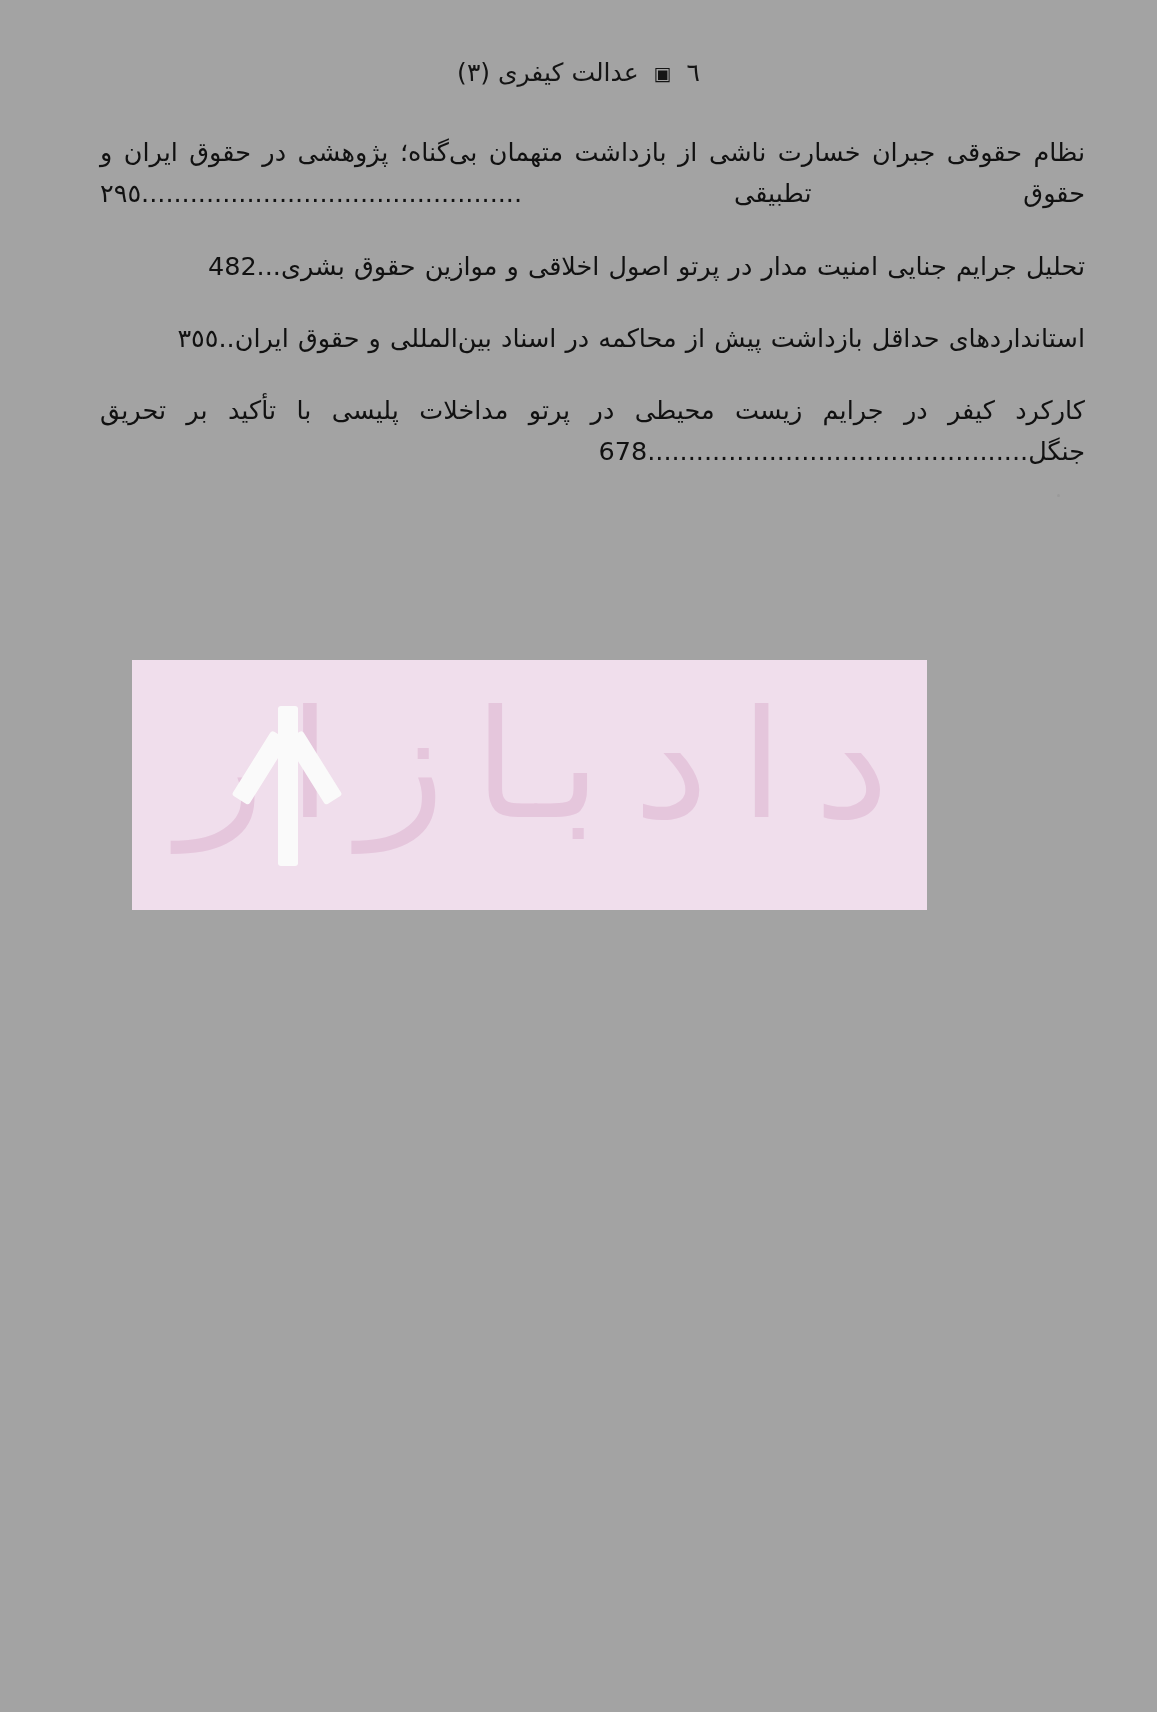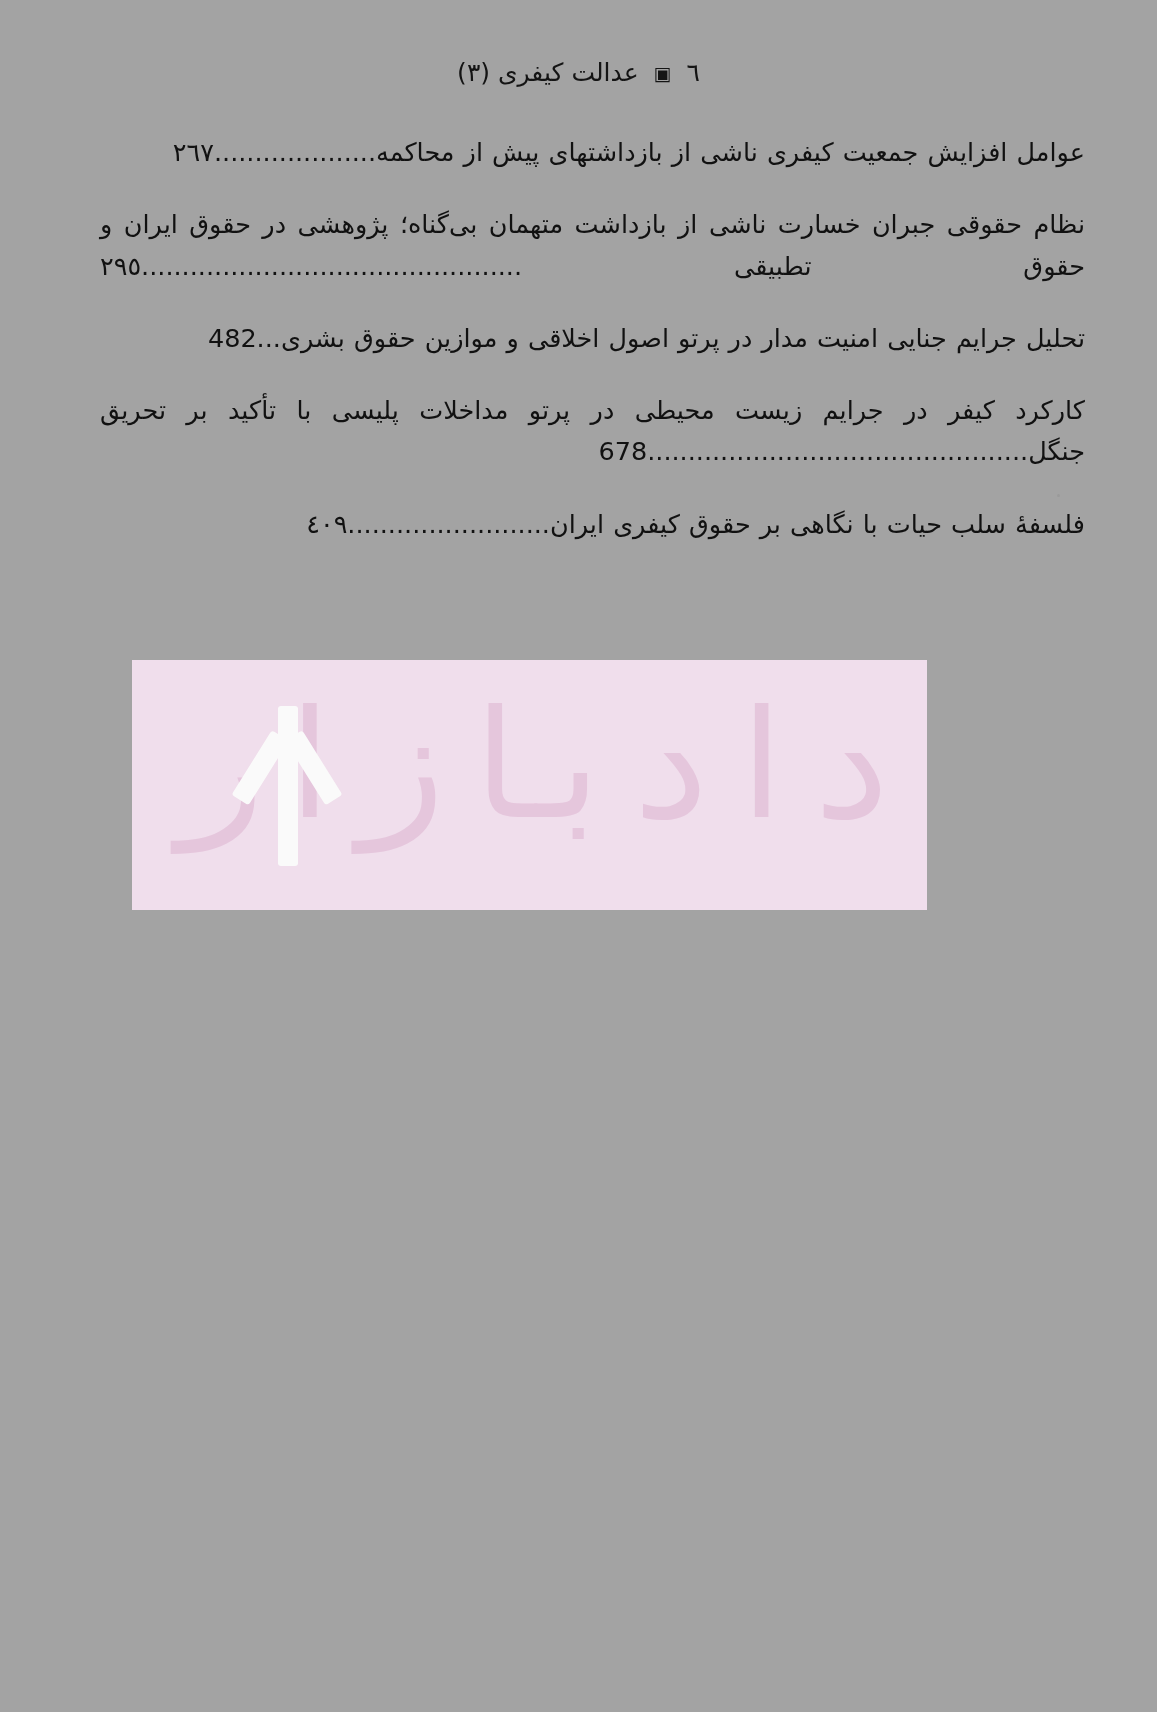--- a/index.html
+++ b/index.html
@@ -160,35 +160,32 @@
     <div class="wm-text">دادبازار</div>
     <div class="wm-mark">
       <div class="stem"></div>
       <div class="armL"></div>
       <div class="armR"></div>
     </div>
   </div>
 
   <div class="toc">
 
-    <div class="toc-entry">
-      <span>عوامل افزایش جمعیت کیفری ناشی از بازداشتهای پیش از محاکمه</span><span class="leader">....................</span><span class="pg">٢٦٧</span>
-    </div>
 
     <div class="toc-entry justified">
       <span>نظام حقوقی جبران خسارت ناشی از بازداشت متهمان بی‌گناه؛ پژوهشی در حقوق ایران و حقوق تطبیقی</span><span class="leader"> ...............................................</span><span class="pg">٢٩٥</span>
     </div>
 
     <div class="toc-entry">
       <span>تحلیل جرایم جنایی امنیت مدار در پرتو اصول اخلاقی و موازین حقوق بشری</span><span class="leader">...</span><span class="pg">482</span>
     </div>
 
+    <div class="toc-entry">
+      <span>استانداردهای حداقل بازداشت پیش از محاکمه در اسناد بین‌المللی و حقوق ایران</span><span class="leader">..</span><span class="pg">٣٥٥</span>
+    </div>
 
     <div class="toc-entry justified">
       <span>کارکرد کیفر در جرایم زیست محیطی در پرتو مداخلات پلیسی با تأکید بر تحریق جنگل</span><span class="leader">...............................................</span><span class="pg">678</span>
     </div>
 
-    <div class="toc-entry">
-      <span>فلسفۀ سلب حیات با نگاهی بر حقوق کیفری ایران</span><span class="leader">.........................</span><span class="pg">٤٠٩</span>
-    </div>
 
   </div>
 </div>
 
 </body></html>

